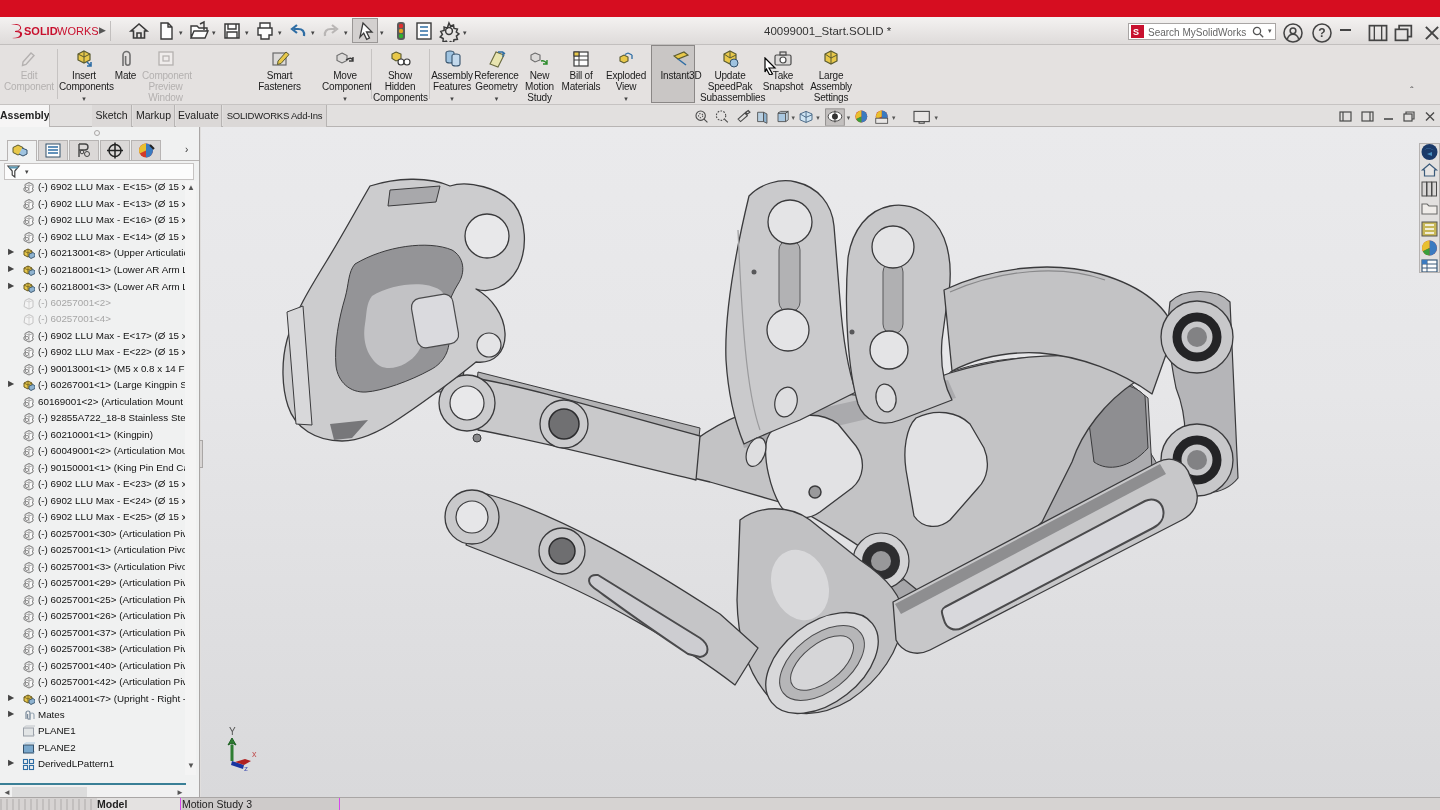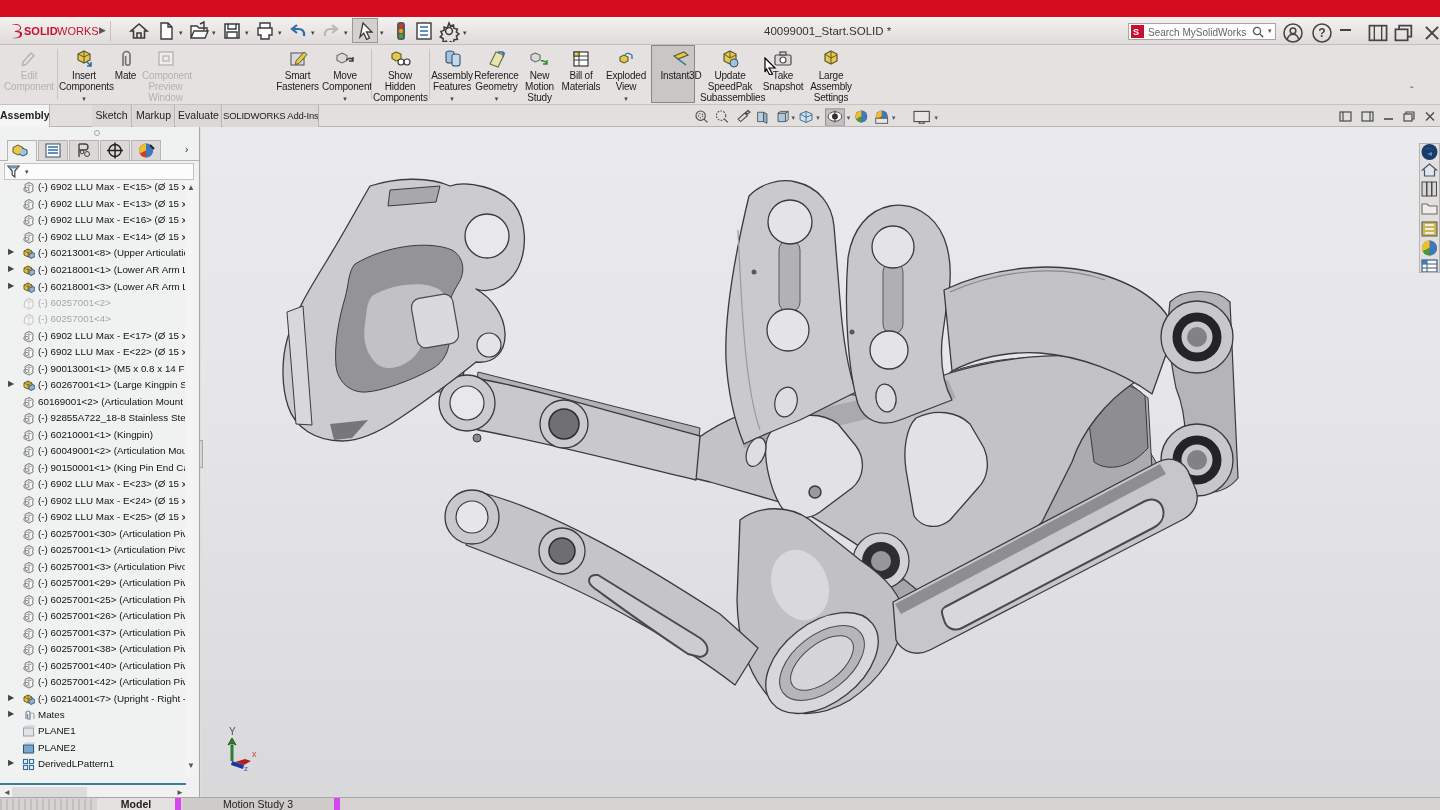--- a/index.html
+++ b/index.html
@@ -39,22 +39,22 @@
   .trow .exp { position:absolute; left:8px; top:2px; font-size:8px; color:#444; }
   .trow.dim  { color:#a6a6a6;text-align:center; }
   .ticon { position:absolute; left:21px; top:1px; width:14px; height:14px; }
   #vsb { position:absolute; right:3px; top:54px; width:11px; height:594px; background:#f4f4f4; }
   #bluesep { position:absolute; left:0px; top:656px; width:186px; height:2px; background:#3a7f96; }
   #hsb { position:absolute; left:0px; top:659px; width:186px; height:12px; background:#f1f1f1; }
   #hsb .thumb { position:absolute; left:12px; top:1px; width:75px; height:10px; background:#dcdcdc; }
   .sbarrow { font-size:8px; color:#555; position:absolute; top:1px; }
   
   #bottombar { position:absolute; left:0; top:797px; width:1440px; height:13px; background:#d6d3d2; border-top:1px solid #a9a6a5; }
-  .btab { position:absolute; top:0; height:13px; font-size:10.5px; color:#222; line-height:13px; text-align:center;
-     border-right:6px solid #d946ef; background:#cecbca; }
+  .btab { position:absolute; top:0; height:13px; font-size:10.5px; color:#222; line-height:13px; text-align:left;
+     border-right:1px solid #d946ef; background:#cecbca; }
   .btab.active { background:#e4e2e1; font-weight:bold; }
   #grip { position:absolute; left:0; top:1px; width:96px; height:11px;
      background:repeating-linear-gradient(90deg,#c2bfbe 0 2px,#d6d3d2 2px 6px); }
   
   #viewport { position:absolute; left:201px; top:127px; width:1239px; height:670px;
      background:linear-gradient(#eaeaec 0%, #e6e6e8 40%, #d9d9db 100%); }
   
   #hud { position:absolute; left:693px; top:108px; height:21px; transform:scale(0.85); transform-origin:0 0; }
   
   #rstrip { position:absolute; left:1419px; top:143px; width:21px; height:130px; background:#e2e0df; border:1px solid #b5b2b1;}
@@ -219,21 +219,21 @@
           </svg></div>
       Mate
     </div>
     <div class="rbtn gray" style="left:142px;width:47px;">
       <div class="ric"><svg width="22" height="22" viewBox="0 0 22 22">
             <rect x="4" y="4" width="14" height="13" fill="#efeceb" stroke="#b4b1b0" stroke-width="1.3"></rect>
             <rect x="8" y="8" width="6" height="5" fill="none" stroke="#b4b1b0" stroke-width="1.2"></rect>
           </svg></div>
       Component<br>Preview<br>Window
     </div>
-    <div class="rbtn" style="left:274px;width:47px;">
+    <div class="rbtn" style="left:256px;width:47px;">
       <div class="ric"><svg width="22" height="22" viewBox="0 0 22 22">
             <rect x="4" y="5" width="13" height="12" fill="#dcdad9" stroke="#6a6a6a" stroke-width="1.2"></rect>
             <path d="M9 13 l8 -9 3 2.5 -8 9 -3.5 1z" fill="#e8c84a" stroke="#5a5a30" stroke-width="1"></path>
           </svg></div>
       Smart<br>Fasteners
     </div>
     <div class="rbtn" style="left:322px;width:46px;">
       <div class="ric"><svg width="22" height="22" viewBox="0 0 22 22">
             <path d="M8 5 l5 2.5 v5 L8 15 l-5 -2.5 v-5 z" fill="#dcdad9" stroke="#6a6a6a" stroke-width="1.1"></path>
             <path d="M12 12 q6 -4 7 1 m0 -4 v4 h-4" fill="none" stroke="#3a3a3a" stroke-width="1.4"></path>
@@ -322,21 +322,21 @@
         <path d="M2 1 L12 11 h-6 l3.5 6 -2.8 1 -3.2 -6 L2 15 z" fill="#fff" stroke="#000" stroke-width="1.2"></path>
       </svg>
     <div style="position:absolute;left:1410px;top:40px;font-size:11px;color:#555;">ˆ</div>
   </div>
   <div id="tabrow">
     <div class="ftab active" style="left:0;width:50px;">Assembly</div>
     <div class="ftab" style="left:51px;width:40px;margin-top:48px;">Layout</div>
     <div class="ftab" style="left:92px;width:40px;">Sketch</div>
     <div class="ftab" style="left:133px;width:42px;">Markup</div>
     <div class="ftab" style="left:176px;width:46px;">Evaluate</div>
-    <div class="ftab" style="left:223px;width:96px;font-size:9.5px;letter-spacing:-0.2px;">SOLIDWORKS Add-Ins</div>
+    <div class="ftab" style="left:223px;width:104px;font-size:9.5px;letter-spacing:-0.2px;">SOLIDWORKS Add-Ins</div>
   </div>
   <div id="hud">
     <svg width="250" height="21" viewBox="0 0 250 21">
       <g fill="none" stroke="#4a4a4a" stroke-width="1.3">
         <circle cx="9" cy="9" r="5.5"></circle>
           <path d="M13 13 l4 4"></path>
           <circle cx="9" cy="9" r="2.5" stroke-dasharray="1.5 1.5"></circle>
         <circle cx="33" cy="9" r="5.5" stroke-dasharray="2 1.5"></circle>
           <path d="M37 13 l4 4"></path>
         <path d="M53 13 l8 -7 3 3 -8 7 z M62 5 l3 -2 2 2 -3 2z"></path>

